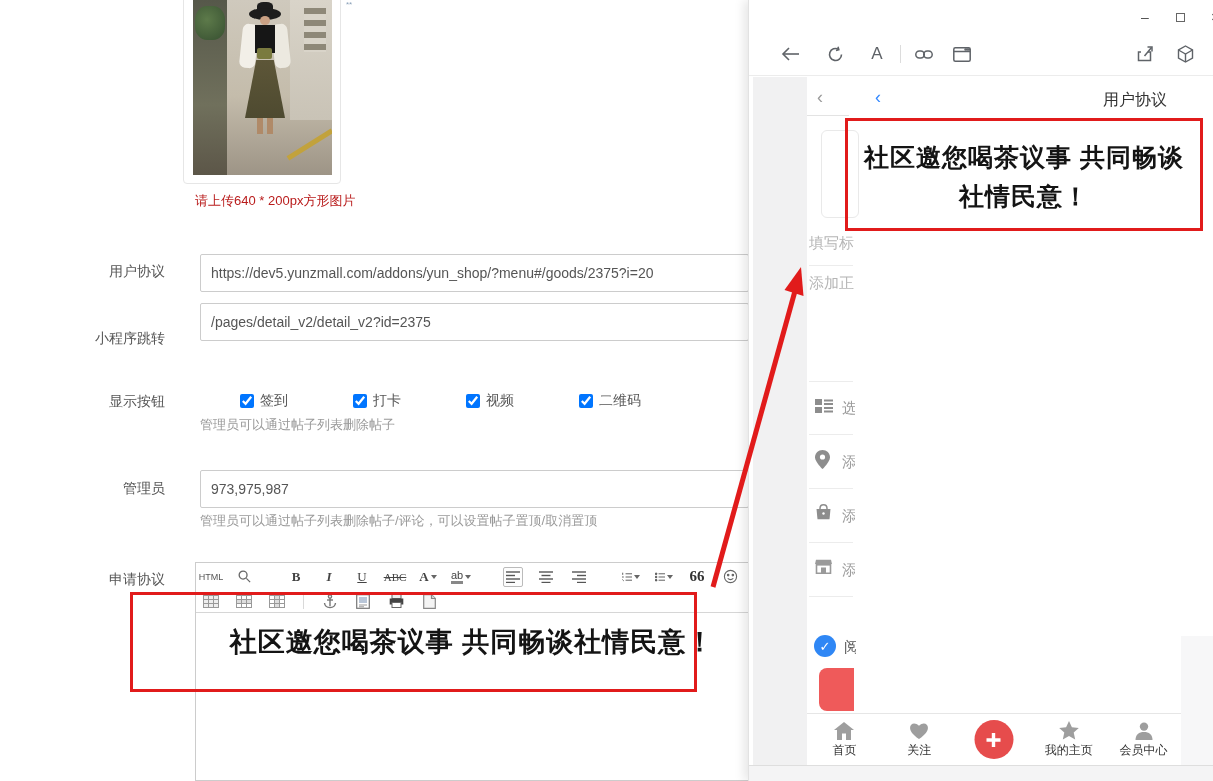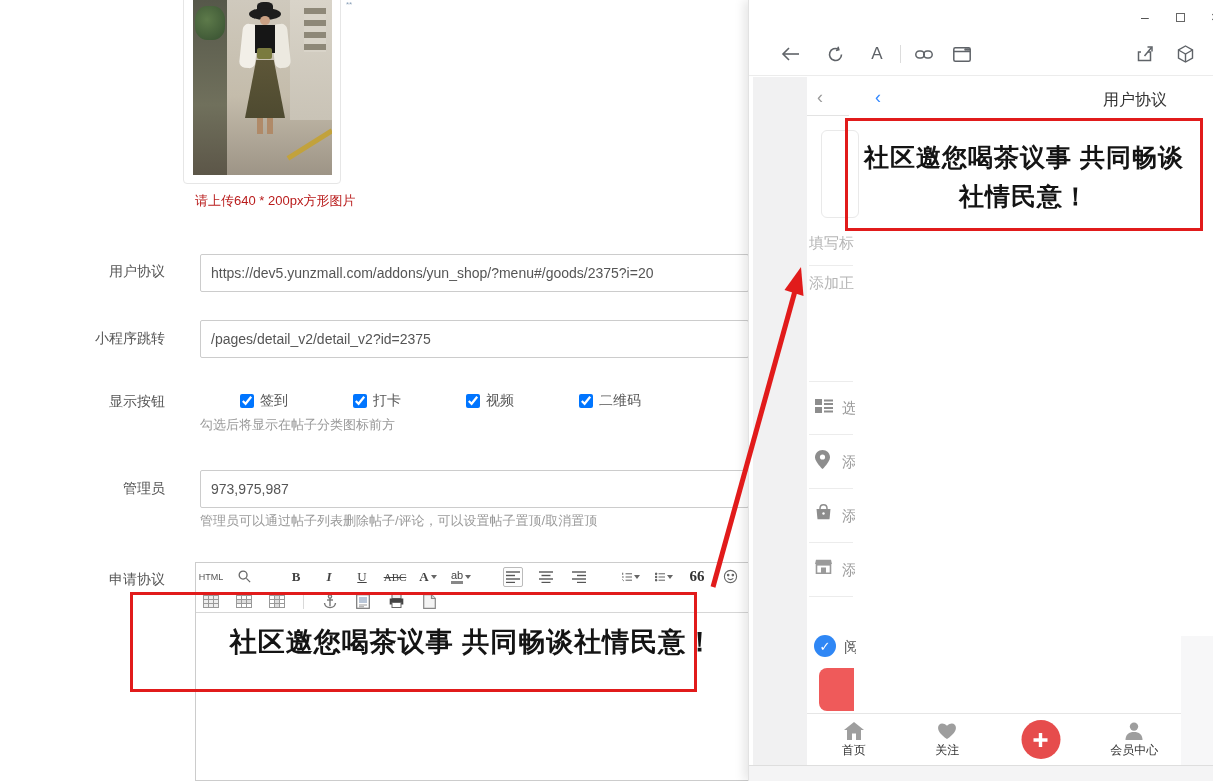--- a/index.html
+++ b/index.html
@@ -127,42 +127,42 @@
         <div class="ph-legs"></div>
     </div>
   </div>
   <div class="frag">**</div>
   <div class="photo-caption">请上传640 * 200px方形图片</div>
 
   <div class="field-label" style="top:263px">用户协议</div>
   <input class="text-input" style="top: 254px;" readonly="" value="https://dev5.yunzmall.com/addons/yun_shop/?menu#/goods/2375?i=20">
 
   <div class="field-label" style="top:330px">小程序跳转</div>
-  <input class="text-input" style="top: 320px;" readonly="" value="/pages/detail_v2/detail_v2?id=2375">
+  <input class="text-input" style="top: 303px;" readonly="" value="/pages/detail_v2/detail_v2?id=2375">
 
   <div class="field-label" style="top:393px">显示按钮</div>
   <div class="check-row" style="top:392px">
     <label class="check-item">
       <input type="checkbox" checked="" style="">
       <span>签到</span>
     </label>
     <label class="check-item">
       <input type="checkbox" checked="" style="">
       <span>打卡</span>
     </label>
     <label class="check-item">
       <input type="checkbox" checked="" style="">
       <span>视频</span>
     </label>
     <label class="check-item">
       <input type="checkbox" checked="" style="">
       <span>二维码</span>
     </label>
   </div>
-  <div class="hint" style="top:416px">勾选后将显示在帖子分类图标前方</div>
+  <div class="hint" style="top:416px">管理员可以通过帖子列表删除帖子</div>
 
   <div class="field-label" style="top:480px">管理员</div>
   <input class="text-input" style="top: 470px;" readonly="" value="973,975,987">
   <div class="hint" style="top:512px">管理员可以通过帖子列表删除帖子/评论，可以设置帖子置顶/取消置顶</div>
 
   <div class="field-label" style="top:571px">申请协议</div>
   <div class="editor">
     <div class="tb-row r1">
       <span class="tbi glyph-html">HTML</span>
       <span class="tbi">
@@ -493,20 +493,28 @@
       <div class="plus-wrap">
         <div class="plus">
           <svg width="18" height="18" viewBox="0 0 18 18">
               <line x1="9" y1="2" x2="9" y2="16" stroke="#fff" stroke-width="3.4"></line>
               <line x1="2" y1="9" x2="16" y2="9" stroke="#fff" stroke-width="3.4"></line>
             </svg>
         </div>
       </div>
       <div class="tab">
         <span class="tab-ic">
+          <svg width="20" height="19" viewBox="0 0 20 19">
+              <path d="M10 0 L12.9 6.3 L19.8 7 L14.7 11.6 L16.2 18.4 L10 14.9 L3.8 18.4 L5.3 11.6 L0.2 7 L7.1 6.3 Z" fill="#9e9e9e"></path>
+            </svg>
+          </span>
+        <span class="tab-lb">我的主页</span>
+      </div>
+      <div class="tab">
+        <span class="tab-ic">
           <svg width="18" height="18" viewBox="0 0 18 18">
               <circle cx="9" cy="4.6" r="4.2" fill="#9e9e9e"></circle>
               <path d="M0.5 18 C0.5 12.5 4 10 9 10 C14 10 17.5 12.5 17.5 18 Z" fill="#9e9e9e"></path>
             </svg>
           </span>
         <span class="tab-lb">会员中心</span>
       </div>
     </div>
 
     <div class="bottom-strip"></div>

